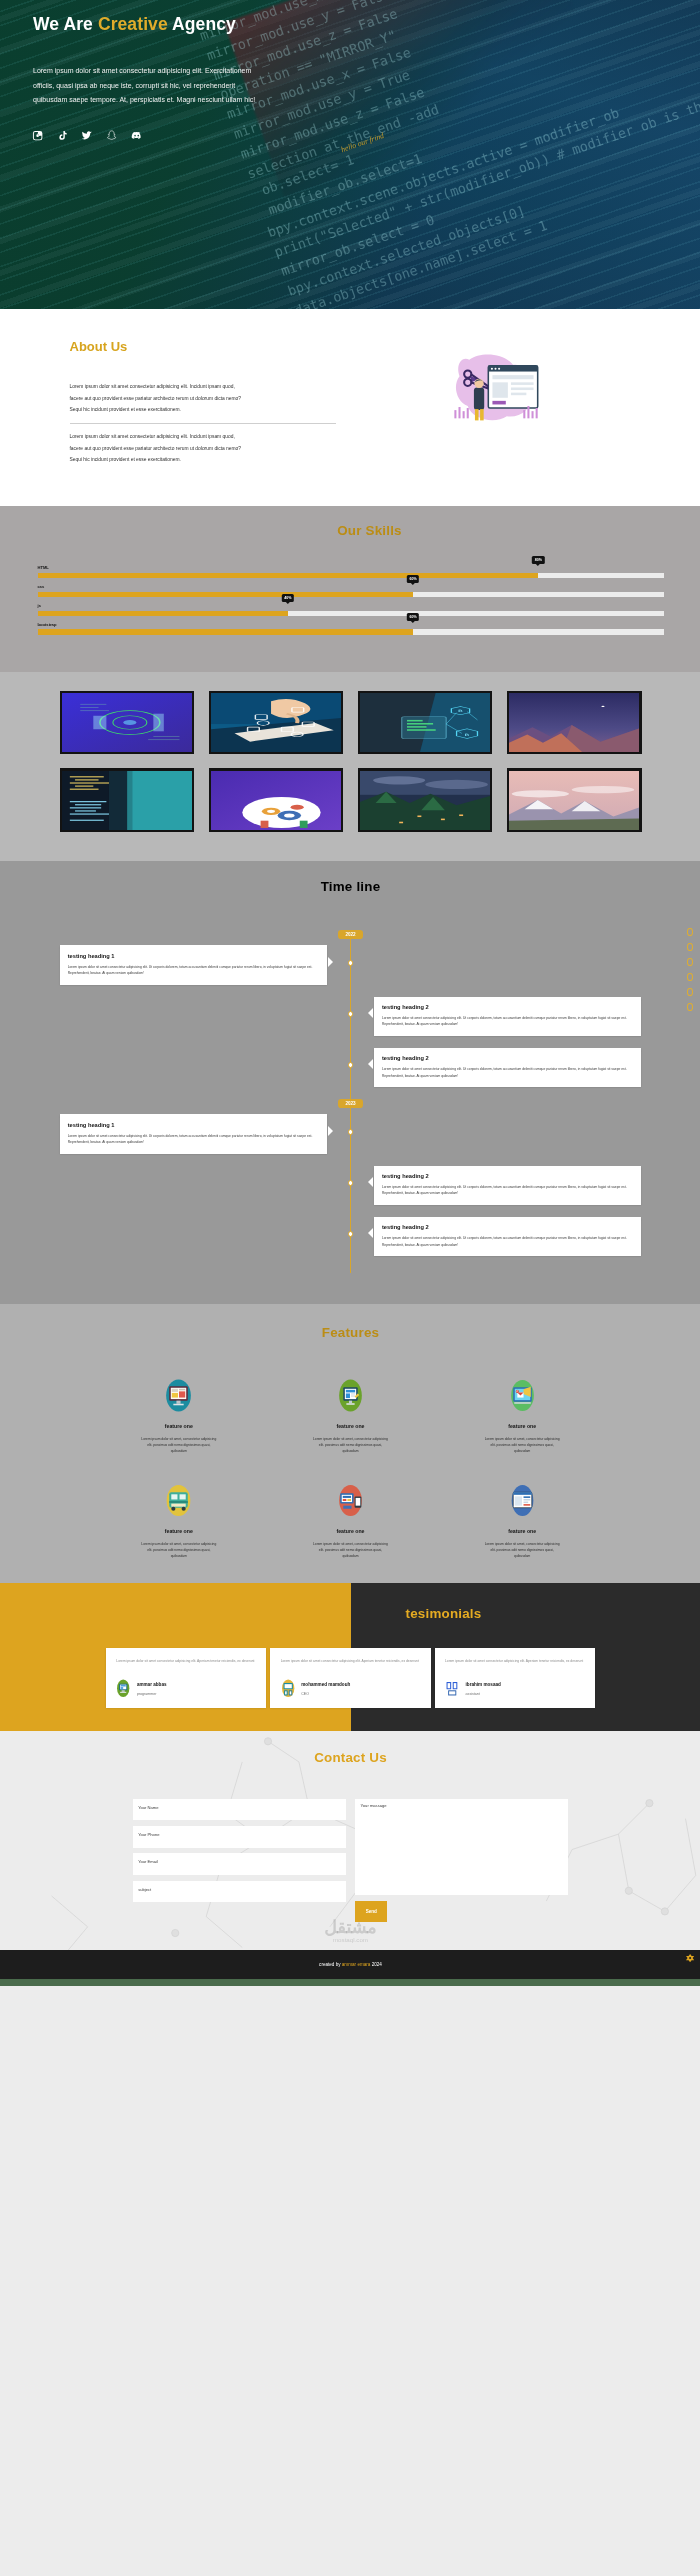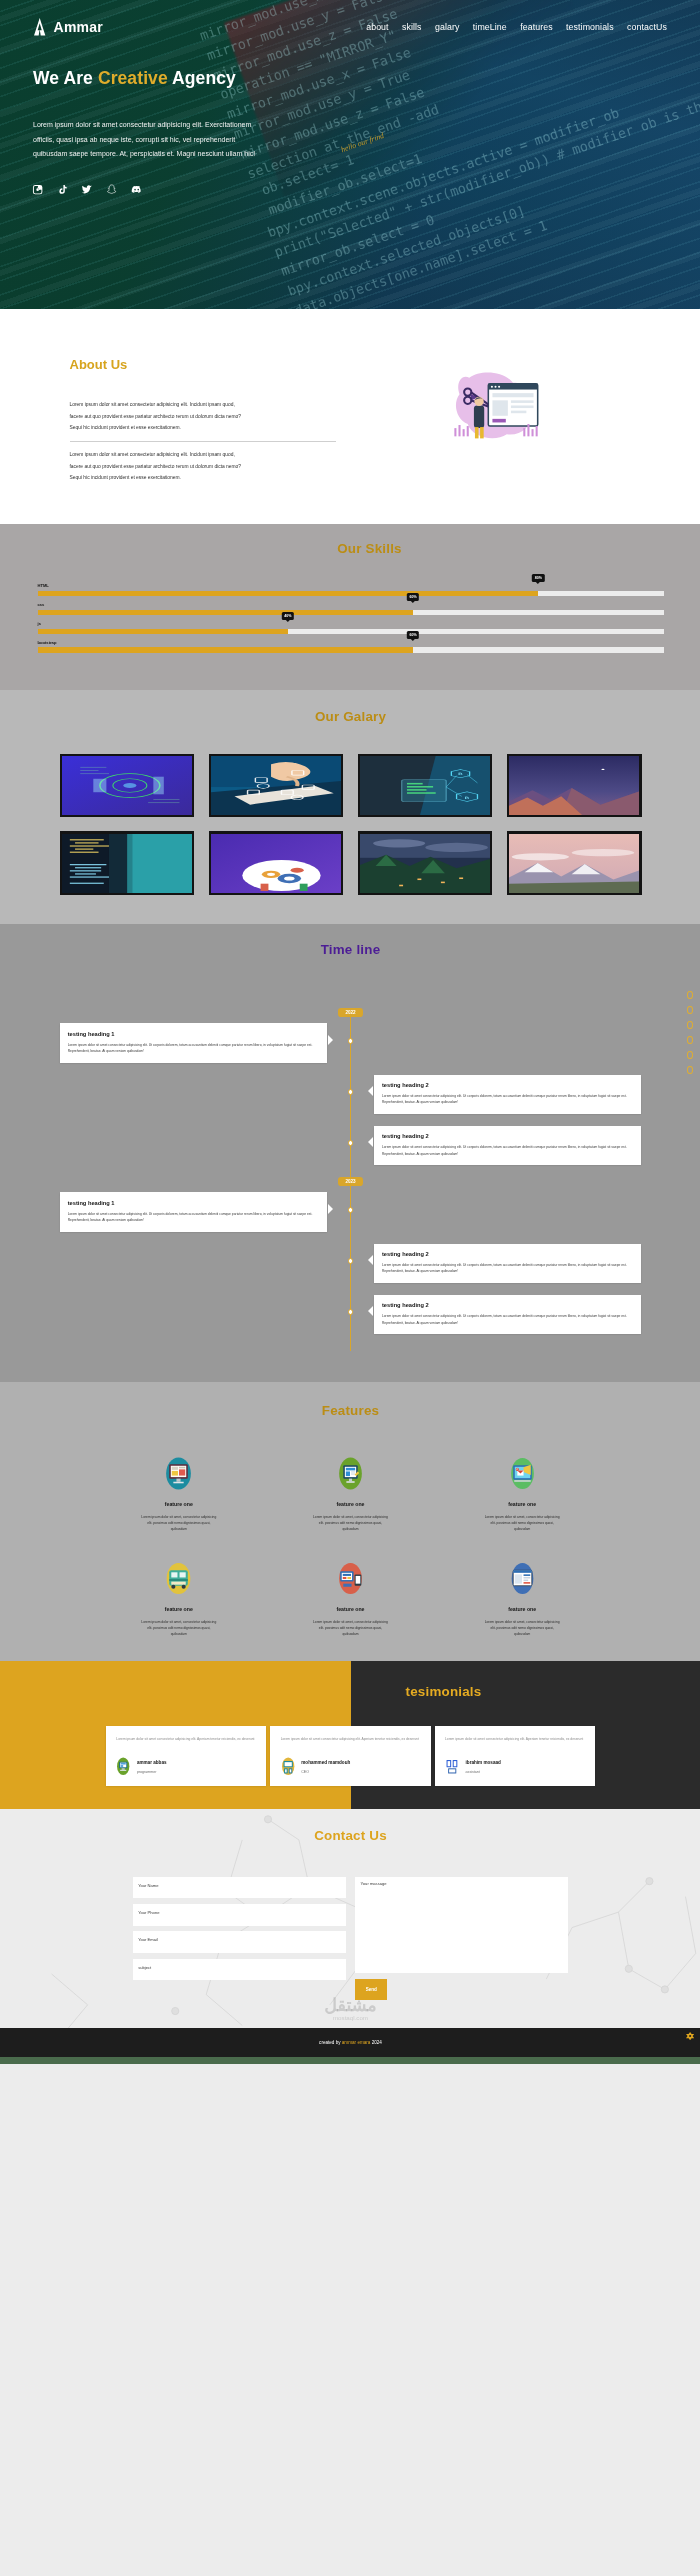--- a/index.html
+++ b/index.html
@@ -126,21 +126,21 @@
     text-align: center;
     color: #c5921a;
     font-size: 13.4px;
     font-weight: 700;
     letter-spacing: 0.2px;
   }
 
   
   .about {
     background: #fff;
-    padding: 48px 0 40px;
+    padding: 30px 0 40px;
     position: relative;
   }
   .about-inner {
     width: 608px; margin: 0 auto;
     display: flex; align-items: flex-start;
   }
   .about-left { width: 289px; padding-left: 23px; }
   .about-title {
     color: #d7a41e;
     font-size: 13px;
@@ -225,21 +225,21 @@
     line-height: 0;
   }
   .gal-img { width: 100%; height: 59px; display: block; }
 
   
   .timeline {
     background: #999;
     padding: 18.5px 0 31px;
     position: relative;
   }
-  .timeline .section-title { color: #4c1d95; margin-bottom: 51px; }
+  .timeline .section-title { color: #000000; margin-bottom: 36px; }
   .tl-wrap {
     position: relative;
     width: 582px;
     margin: 0 auto;
     padding-bottom: 5.2px;
   }
   .tl-line {
     position: absolute;
     left: 50%; top: 0; bottom: 0;
     width: 1px; margin-left: -0.5px;
@@ -461,40 +461,20 @@
 selection at the end -add
  ob.select= 1
  modifier_ob.select=1
 bpy.context.scene.objects.active = modifier_ob
 print("Selected" + str(modifier_ob)) # modifier ob is the active ob
 mirror_ob.select = 0
 bpy.context.selected_objects[0]
 data.objects[one.name].select = 1</div>
   <div class="hello-note">hello our frind</div>
 
-  <nav class="nav">
-    <div class="logo">
-      <span>
-        <svg class="logo-mark" viewBox="0 0 26 34">
-          <path d="M13 0 L24 34 L15 34 L13 22 L11 34 L2 34 Z" fill="#ffffff"></path>
-          <path d="M13 10 L17 24 L9 24 Z" fill="#0c3d2c"></path>
-        </svg>
-      </span>
-      <span class="logo-text">Ammar</span>
-    </div>
-    <div class="nav-links">
-      <a href="#">about</a>
-      <a href="#">skills</a>
-      <a href="#">galary</a>
-      <a href="#">timeLine</a>
-      <a href="#">features</a>
-      <a href="#">testimonials</a>
-      <a href="#">contactUs</a>
-    </div>
-  </nav>
 
   <div class="hero-copy">
     <h1 class="hero-title"><span>We Are </span><span class="accent">Creative</span><span> Agency</span></h1>
     <p class="hero-sub">Lorem ipsum dolor sit amet consectetur adipisicing elit. Exercitationem officiis, quasi ipsa ab neque iste, corrupti sit hic, vel reprehenderit quibusdam saepe tempore. At, perspiciatis et. Magni nesciunt ullam hic!</p>
   </div>
 
   <div class="socials">
     <a href="#">
       <span>
         <svg viewBox="0 0 24 24">
@@ -622,21 +602,20 @@
       <div class="skill-track">
         <div class="skill-fill" style="width:60%"></div>
         <span class="skill-badge" style="left:60%">60%</span>
       </div>
     </div>
 
   </div>
 </section>
 
 <section class="gallery">
-  <h2 class="section-title">Our Galary</h2>
   <div class="gallery-grid">
 
     <div class="gal-item">
       <svg class="gal-img" viewBox="0 0 100 114" preserveAspectRatio="none">
         <rect width="100" height="114" fill="#2b2bb0"></rect>
         <rect width="100" height="114" fill="url(#g1)"></rect>
         <defs>
             <linearGradient id="g1" x1="0" y1="0" x2="1" y2="1">
               <stop offset="0" stop-color="#3a2fd8"></stop>
               <stop offset="1" stop-color="#3b2a9a"></stop>

